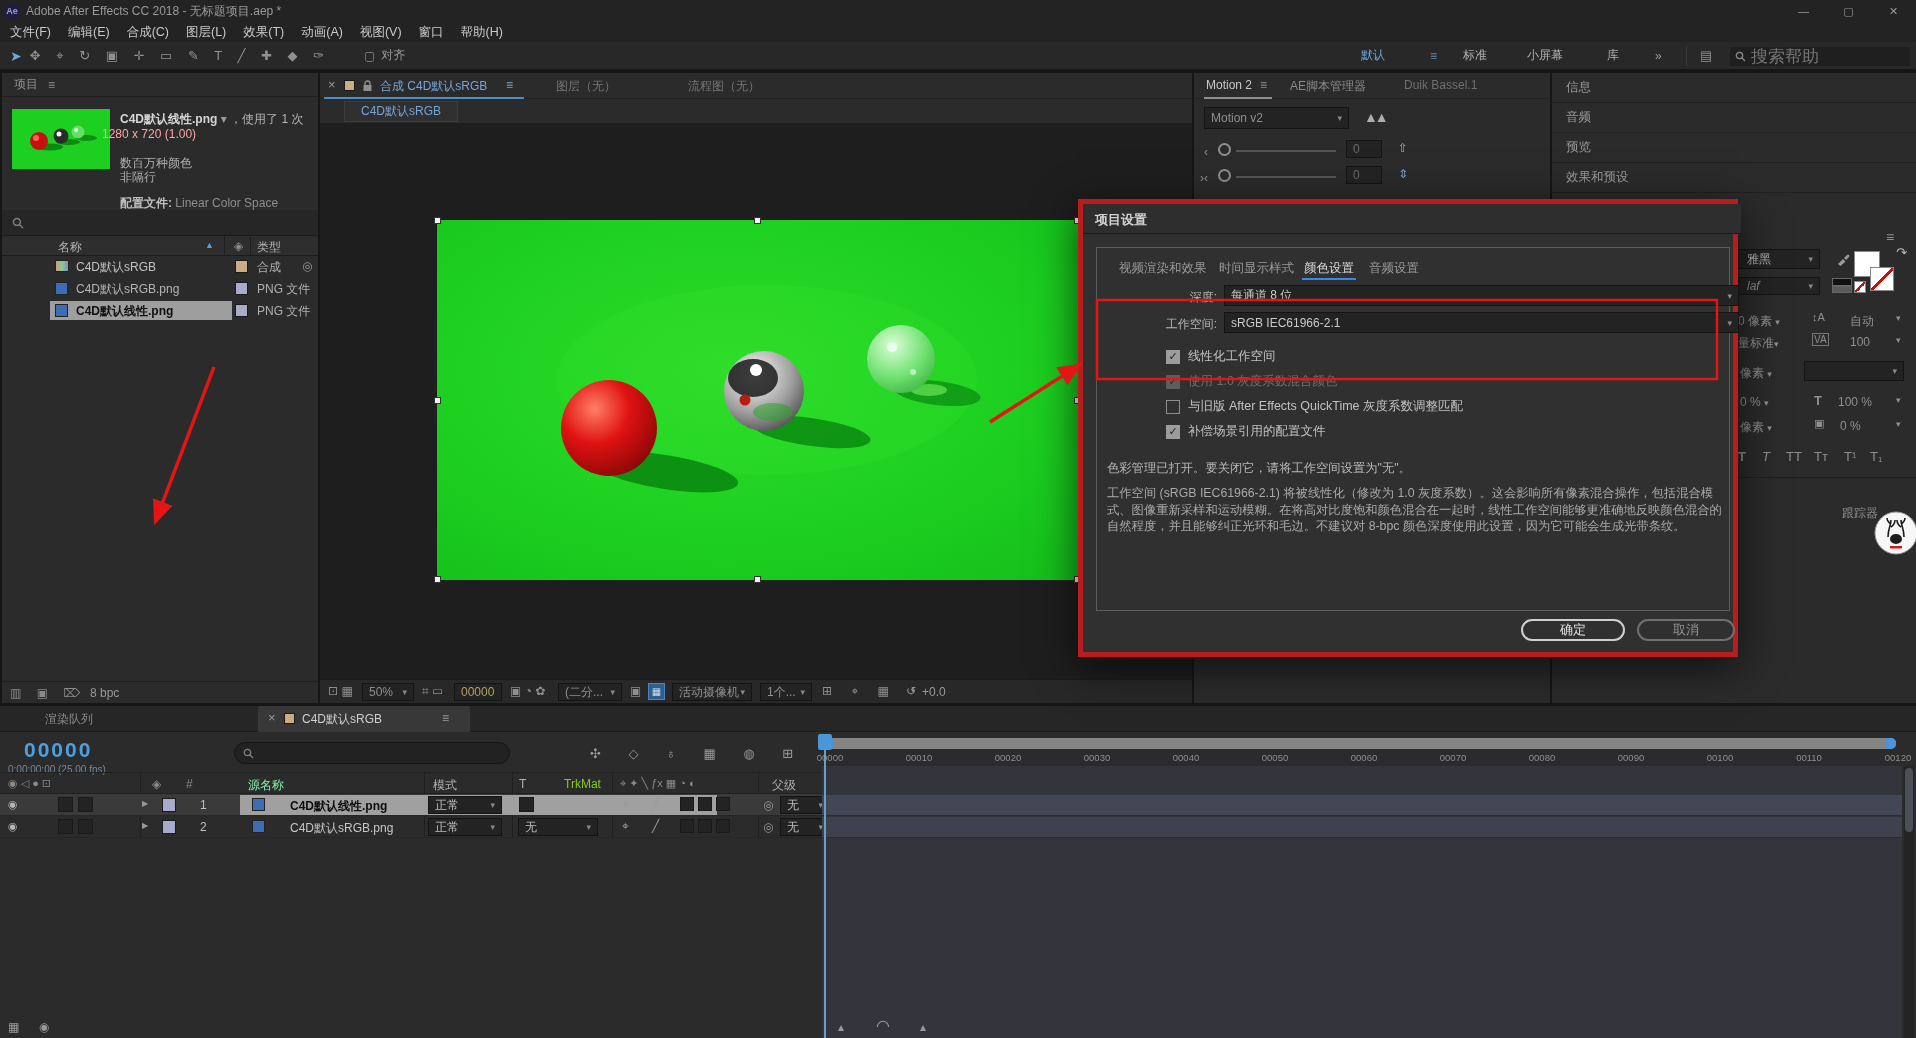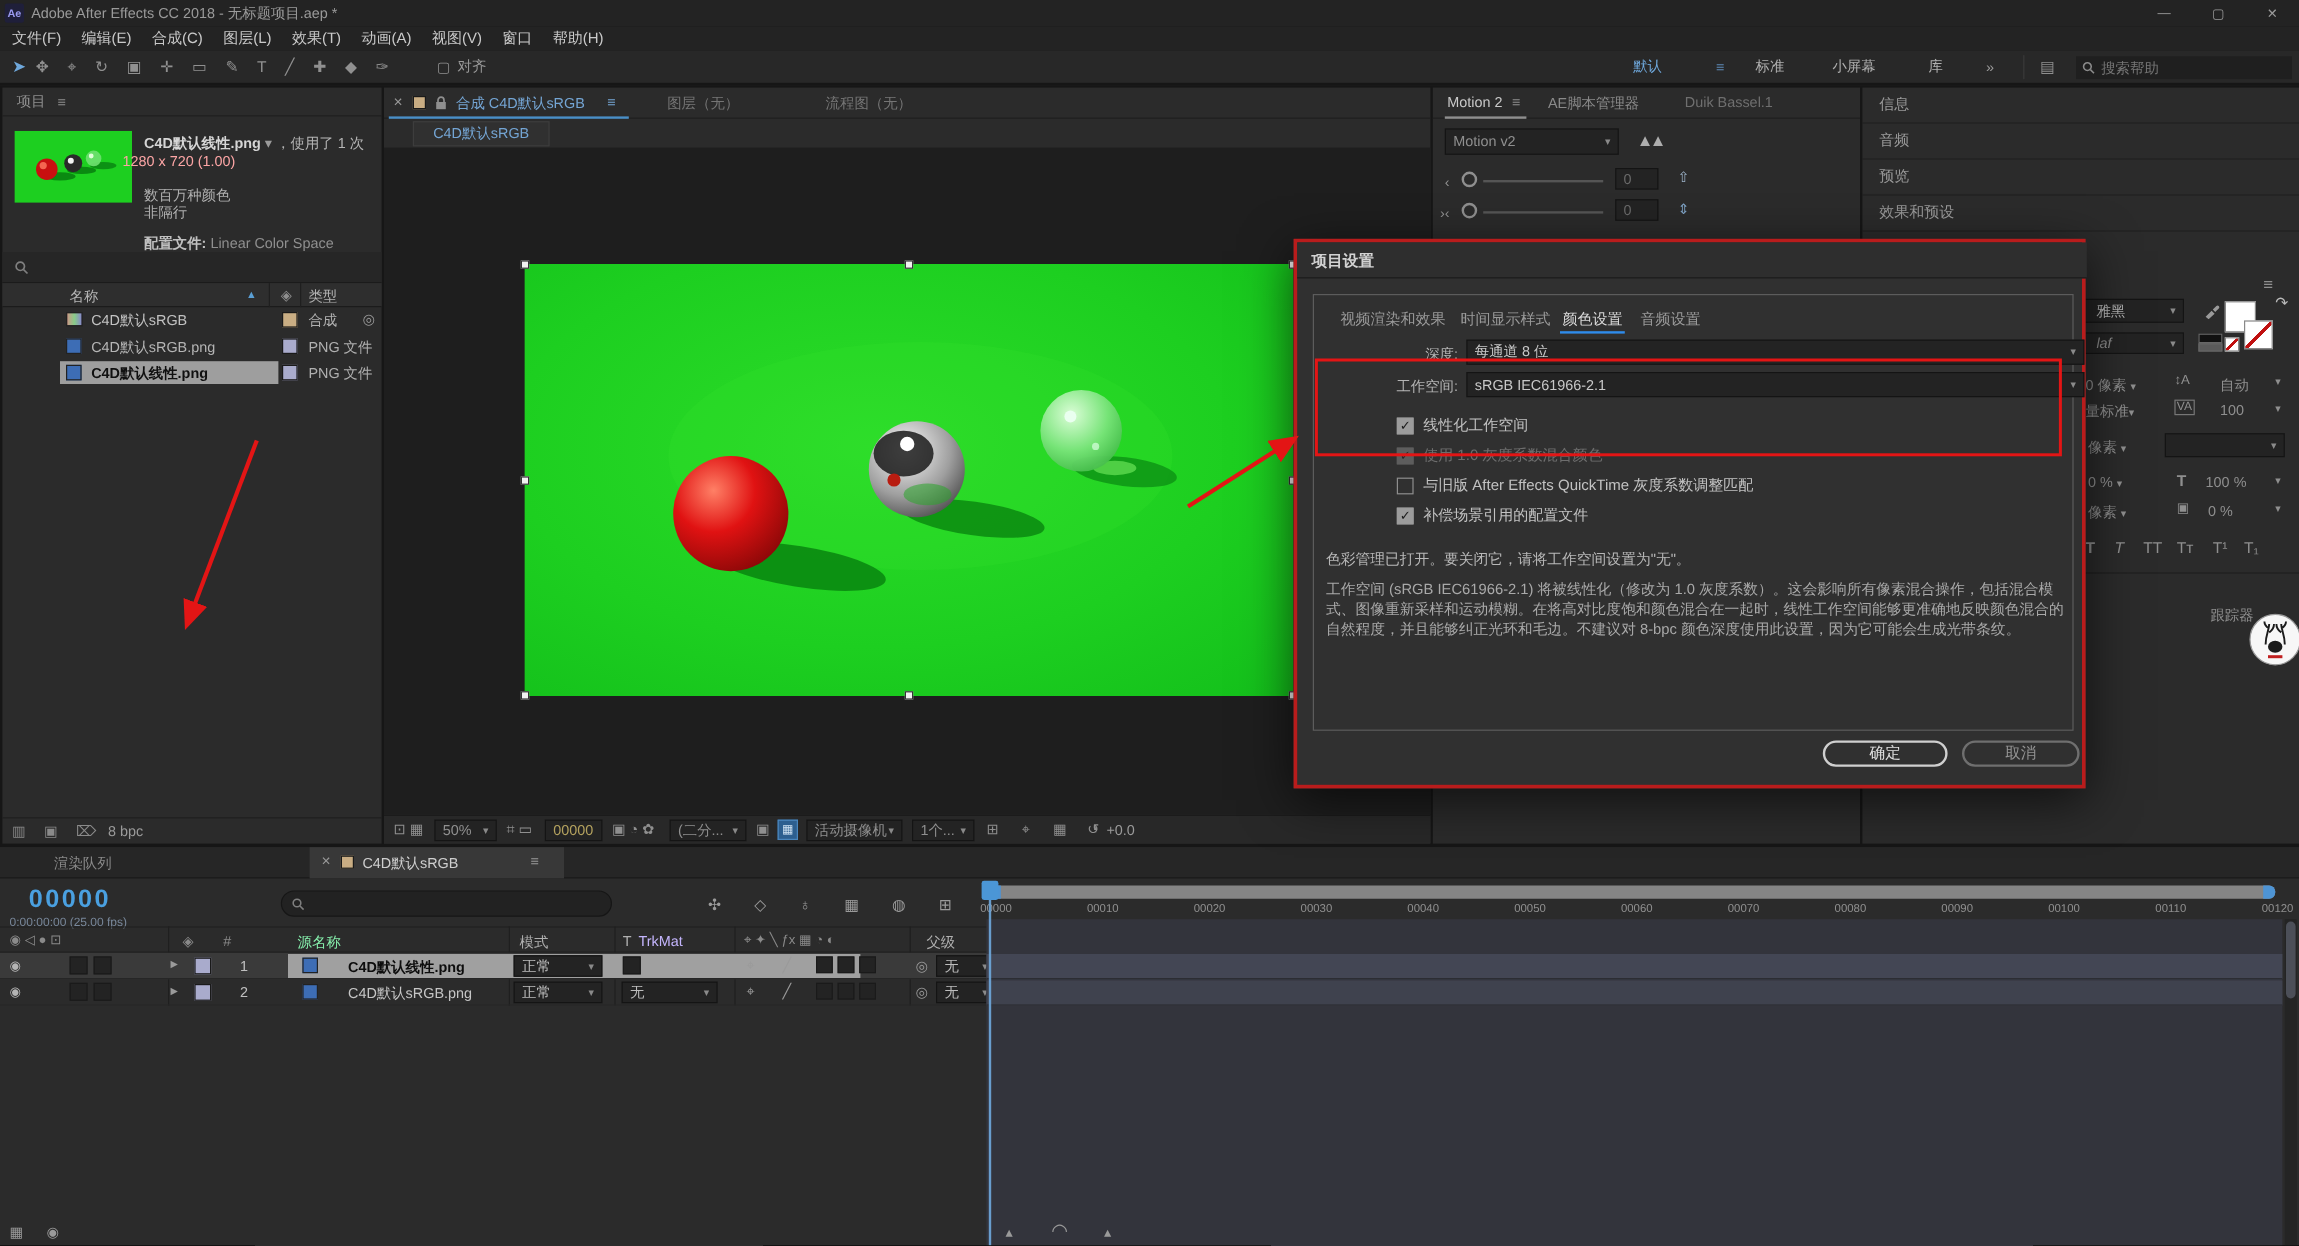--- a/index.html
+++ b/index.html
@@ -15,21 +15,21 @@
 .chip{position:absolute;width:13px;height:13px;border:1px solid #1a1a1a}
 .cb{position:absolute;display:flex;align-items:center;gap:8px;font-size:12.5px;color:#c2c2c2}
 .cb .box{width:14px;height:14px;border:1px solid #8e8e8e;display:flex;align-items:center;justify-content:center;font-size:11px;color:#1d1d1d;font-weight:bold}
 .cb.checked .box{background:#9c9c9c;border-color:#9c9c9c}
 .cb.disabled{opacity:.42}
 .pill{position:absolute;border-radius:12px;display:flex;align-items:center;justify-content:center;font-size:13px;background:transparent;cursor:default}
 .vtabrow{position:absolute;left:0;width:364px;height:30px;border-bottom:1px solid #202020;display:flex;align-items:center;padding-left:14px;color:#9a9a9a;font-size:12.5px}
 .hline{position:absolute;background:#1f1f1f}
 .vline{position:absolute;background:#1f1f1f}
 .handle{position:absolute;width:7px;height:7px;background:#f2f2f2;border:1px solid #333;z-index:5}
-.searchinput{background:transparent;border:none;outline:none;color:#8a8a8a;font-size:12px;width:110px;font-family:inherit}
+.searchinput{background:transparent;border:none;outline:none;color:#8a8a8a;font-size:17px;width:110px;font-family:inherit}
 .rlabel{position:absolute;width:50px;text-align:center;font-size:9.5px;color:#8f8f8f}
 </style>
 </head>
 <body>
 
 <div class="app">
 
   <div class="abs" style="left:0;top:0;width:1916px;height:22px;background:#232323;display:flex;align-items:center">
     <span style="display:inline-block;width:16px;height:16px;margin:0 6px 0 4px;background:#1f1f3a;color:#9b9bf0;font-size:9px;font-weight:bold;text-align:center;line-height:16px;border-radius:2px">Ae</span>
     <span style="color:#9a9a9a;font-size:12px">Adobe After Effects CC 2018 - 无标题项目.aep *</span>
@@ -344,21 +344,21 @@
     <span class="abs dim" style="left:290px;top:432px">跟踪器</span>
 
     <svg class="abs" style="left:322px;top:438px;z-index:70" width="44" height="44" viewBox="0 0 44 44">
       <circle cx="22" cy="22" r="21" fill="#f7f7f7" stroke="#9a9a9a"></circle>
       <path d="M14 26 C14 18 17 14 17 9 M17 13 C14 11 13 9 13 7 M17 16 C20 14 21 11 21 9 M30 26 C30 18 27 14 27 9 M27 13 C30 11 31 9 31 7 M27 16 C24 14 23 11 23 9" fill="none" stroke="#1c1c1c" stroke-width="1.6"></path>
       <ellipse cx="22" cy="28" rx="6" ry="5" fill="#1c1c1c"></ellipse>
       <rect x="16" y="35" width="12" height="2.5" fill="#c02020"></rect>
     </svg>
   </div>
 
-  <div class="abs" style="left:1078px;top:199px;width:660px;height:458px;background:#303030;border:3px solid #b91c1c;box-shadow:0 10px 40px rgba(0,0,0,.65);z-index:40">
+  <div class="abs" style="left:1078px;top:199px;width:660px;height:458px;background:#303030;border:5px solid #b91c1c;box-shadow:0 10px 40px rgba(0,0,0,.65);z-index:40">
     <div class="abs" style="left:0;top:0;width:658px;height:30px;background:#2e2e2e;border-bottom:1px solid #1c1c1c">
       <span class="abs" style="left:12px;top:7px;color:#d2d2d2;font-size:13px;font-weight:bold">项目设置</span>
       <span class="abs" style="left:628px;top:6px;color:#cfcfcf;font-size:14px"></span>
     </div>
     <div class="abs" style="left:13px;top:43px;width:634px;height:364px;border:1px solid #5c5c5c">
 
       <span class="abs" style="left:22px;top:12px;color:#9a9a9a;font-size:12.5px">视频渲染和效果</span>
       <span class="abs" style="left:122px;top:12px;color:#9a9a9a;font-size:12.5px">时间显示样式</span>
       <span class="abs" style="left:207px;top:12px;color:#d8d8d8;font-size:12.5px">颜色设置</span>
       <span class="abs" style="left:205px;top:30px;width:54px;height:2px;background:#2f8ceb"></span>
@@ -428,21 +428,21 @@
     </span>
     <span class="abs" style="left:590px;top:40px;color:#9a9a9a;font-size:13px;letter-spacing:12px">✣  ◇  ♁  ▦  ◍  ⊞</span>
 
     <div class="abs" style="left:0;top:66px;width:832px;height:22px;border-bottom:1px solid #202020;border-top:1px solid #202020">
       <span class="abs" style="left:8px;top:4px;color:#8a8a8a;font-size:11px">◉ ◁ ● ⊡</span>
       <span class="abs" style="left:152px;top:4px;color:#8a8a8a">◈</span>
       <span class="abs" style="left:186px;top:4px;color:#8a8a8a">#</span>
       <span class="abs" style="left:248px;top:4px;color:#86efac">源名称</span>
       <span class="abs" style="left:433px;top:4px;color:#b0b0b0">模式</span>
       <span class="abs" style="left:519px;top:4px;color:#b0b0b0">T</span>
-      <span class="abs" style="left:532px;top:4px;color:#c4b5fd">TrkMat</span>
+      <span class="abs" style="left:564px;top:4px;color:#84cc16">TrkMat</span>
       <span class="abs" style="left:620px;top:4px;color:#8a8a8a;font-size:11px">⌖ ✦ ╲ ƒx ▦ ◔ ◐</span>
       <span class="abs" style="left:772px;top:4px;color:#b0b0b0">父级</span>
     </div>
     <span class="vline" style="left:140px;top:66px;width:1px;height:66px"></span>
     <span class="vline" style="left:424px;top:66px;width:1px;height:66px"></span>
     <span class="vline" style="left:512px;top:66px;width:1px;height:66px"></span>
     <span class="vline" style="left:612px;top:66px;width:1px;height:66px"></span>
     <span class="vline" style="left:758px;top:66px;width:1px;height:66px"></span>
 
     <div class="abs" style="left:0;top:88px;width:832px;height:22px;background:#3a3a3a;border-bottom:1px solid #262626">

